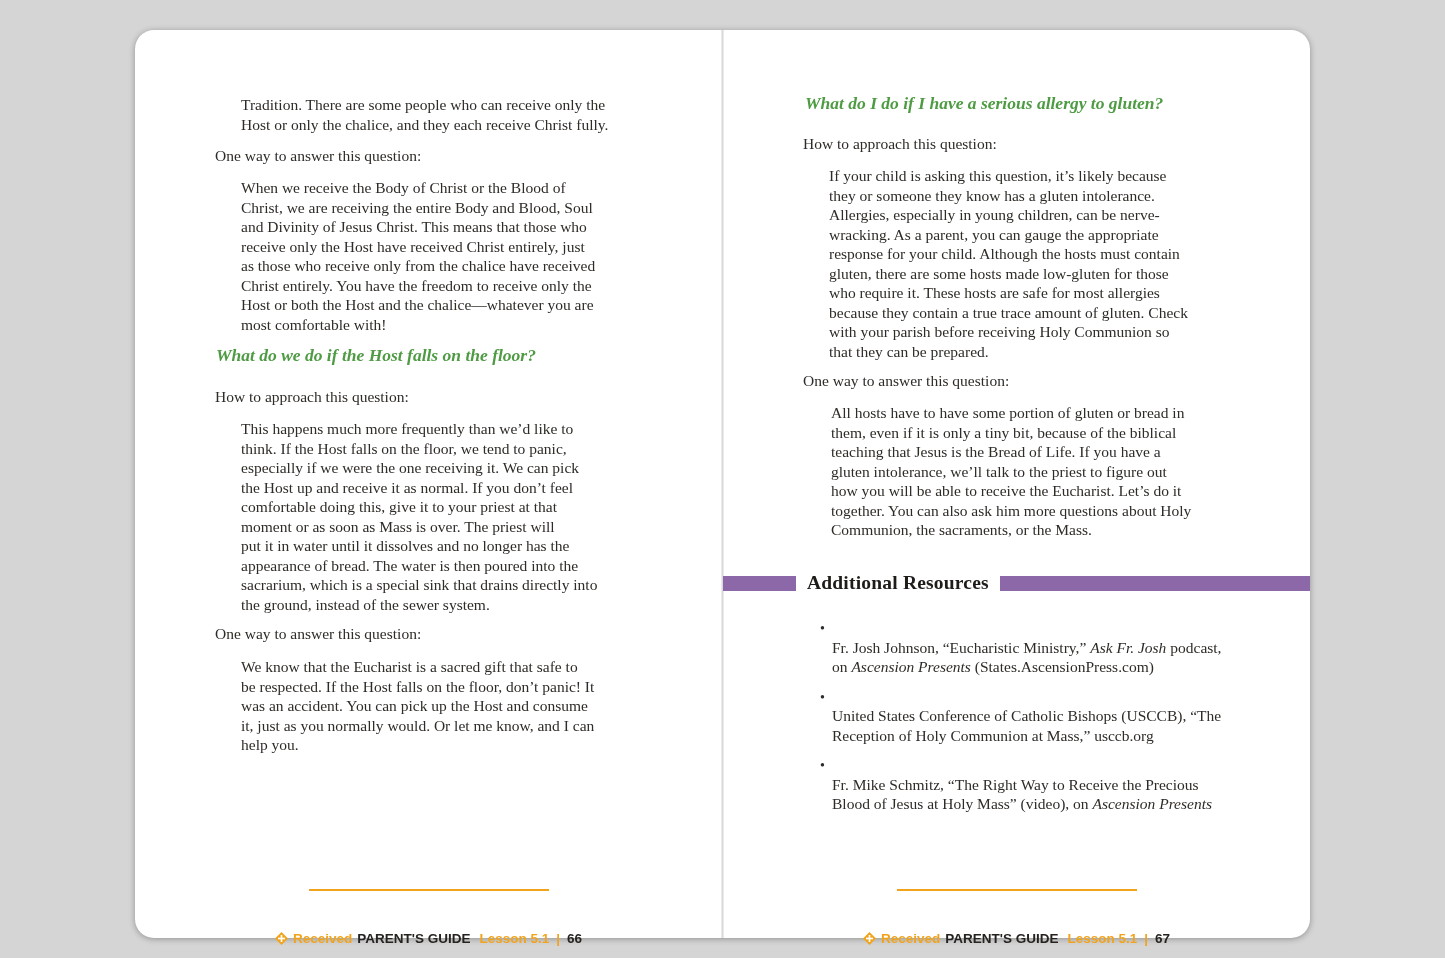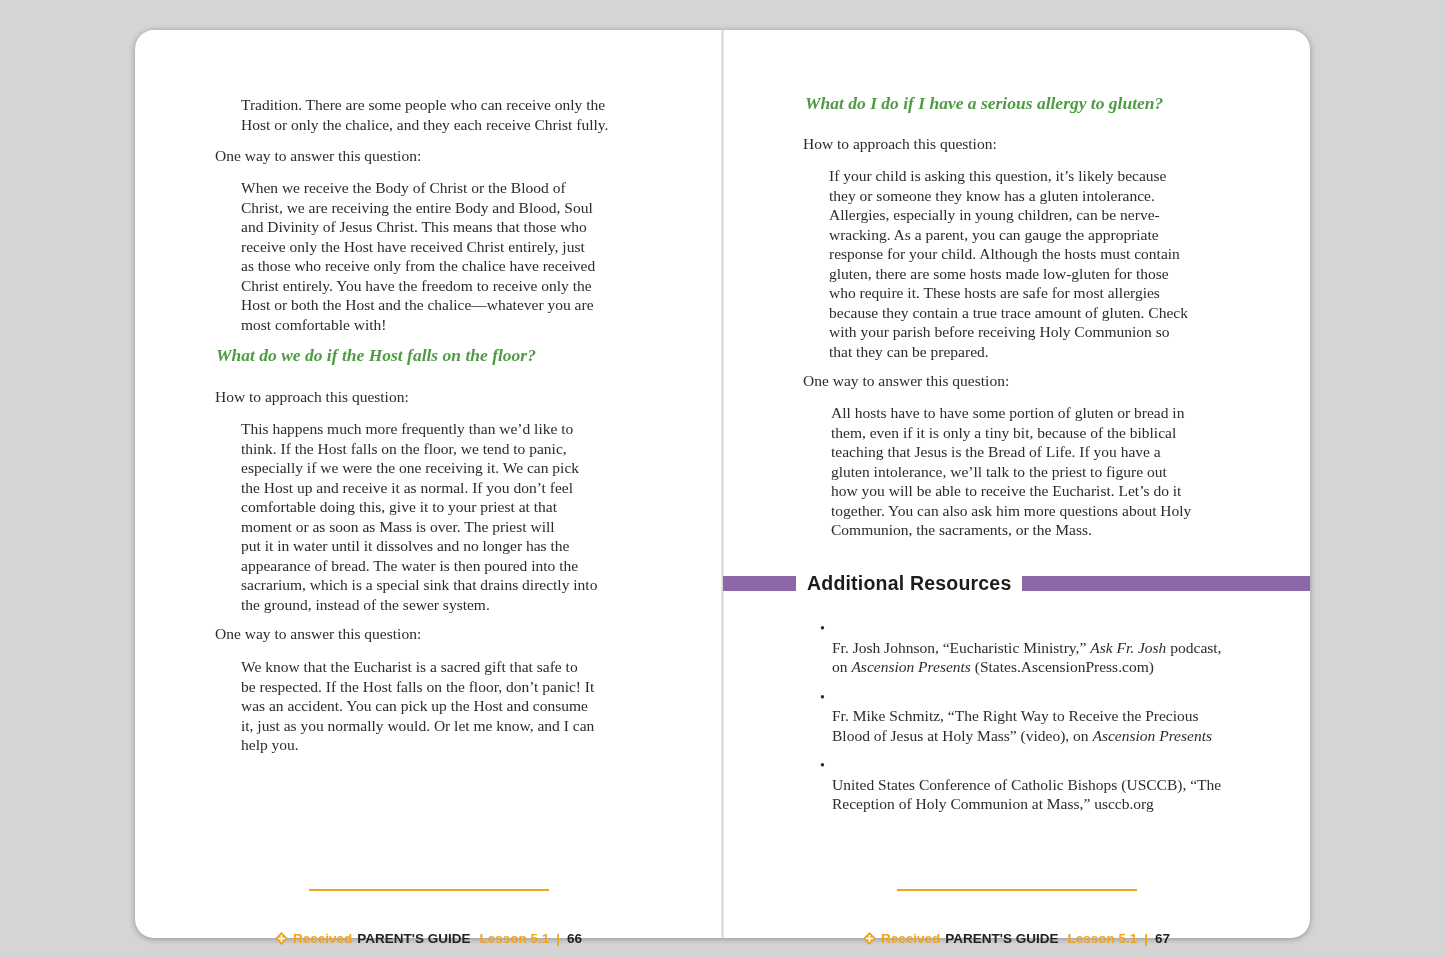--- a/index.html
+++ b/index.html
@@ -48,21 +48,21 @@
 
   
   .res-banner { position:absolute; left:0; top:538px; width:587px; height:30px; }
   .res-bar {
     position:absolute; left:0; top:8px; width:100%; height:15px;
     background:#8c68a9;
   }
   .res-chip {
     position:absolute; left:73px; top:0; height:30px; line-height:30px;
     background:#ffffff; padding:0 11px;
-    font-family:Liberation Sans, sans-serif; font-weight:bold;
+    font-family:Liberation Serif, serif; font-weight:bold;
     font-size:19.5px; letter-spacing:.2px; color:#1e1b19; white-space:nowrap;
   }
 
   .res-list { position:absolute; left:97px; top:588px; width:465px; }
   .res-item {
     position:relative; padding-left:12px; margin-bottom:10px;
     font-size:15.5px; line-height:19.5px; color:#2f2b27; white-space:pre-line;
     list-style:none;
   }
   .res-item::before {
@@ -168,26 +168,26 @@
       <div class="res-bar"></div>
       <div class="res-chip">Additional Resources</div>
     </div>
 
     <ul class="res-list">
       <li class="res-item">
         <span>Fr. Josh Johnson, “Eucharistic Ministry,” </span><span class="seg-italic">Ask Fr. Josh</span><span> podcast,
 on </span><span class="seg-italic">Ascension Presents</span><span> (States.AscensionPress.com)</span>
       </li>
       <li class="res-item">
+        <span>United States Conference of Catholic Bishops (USCCB), “The
+Reception of Holy Communion at Mass,” usccb.org</span>
+      </li>
+      <li class="res-item">
         <span>Fr. Mike Schmitz, “The Right Way to Receive the Precious
 Blood of Jesus at Holy Mass” (video), on </span><span class="seg-italic">Ascension Presents</span>
-      </li>
-      <li class="res-item">
-        <span>United States Conference of Catholic Bishops (USCCB), “The
-Reception of Holy Communion at Mass,” usccb.org</span>
       </li>
     </ul>
 
     <div class="footer-rule"></div>
     <div class="footer-row">
       <span>
         <svg class="diamond-svg" width="13" height="13" viewBox="0 0 14 14">
           <path d="M7 0 L14 7 L7 14 L0 7 Z" fill="#f2a31c"></path>
           <rect x="6.1" y="3.2" width="1.8" height="7.6" fill="#ffffff"></rect>
           <rect x="3.2" y="6.1" width="7.6" height="1.8" fill="#ffffff"></rect>

